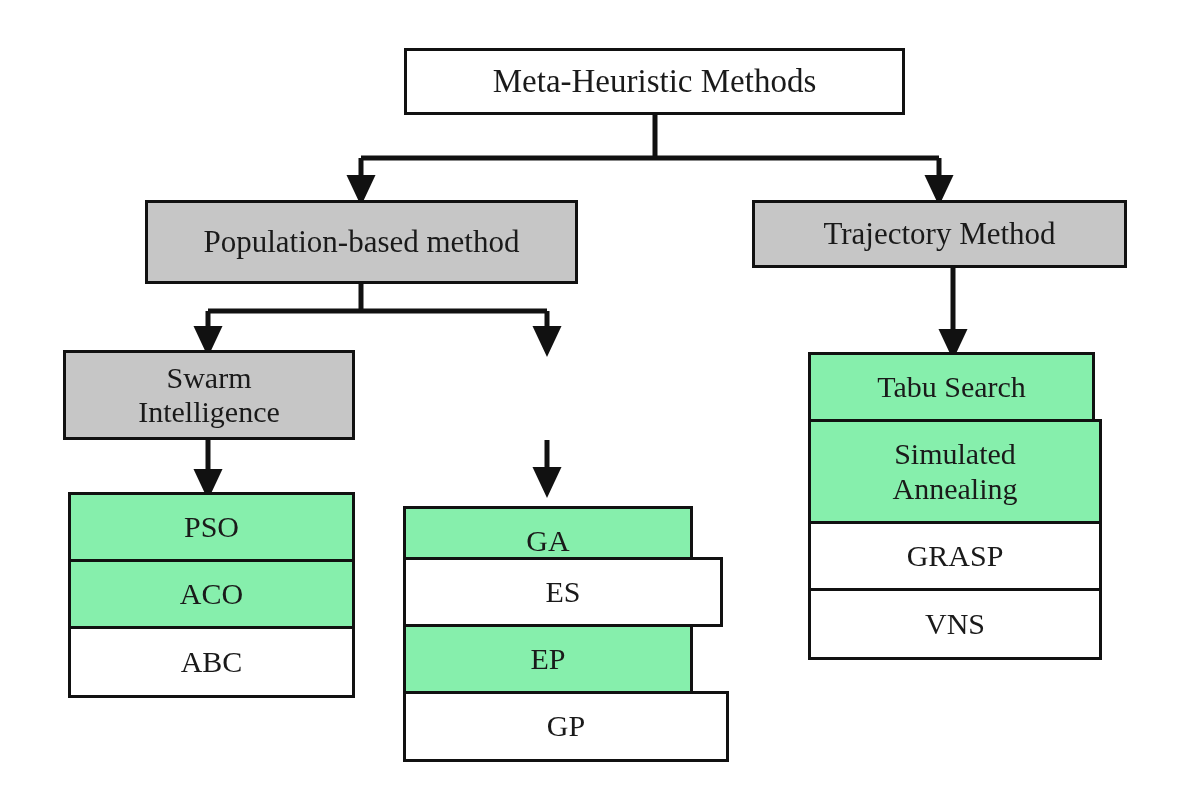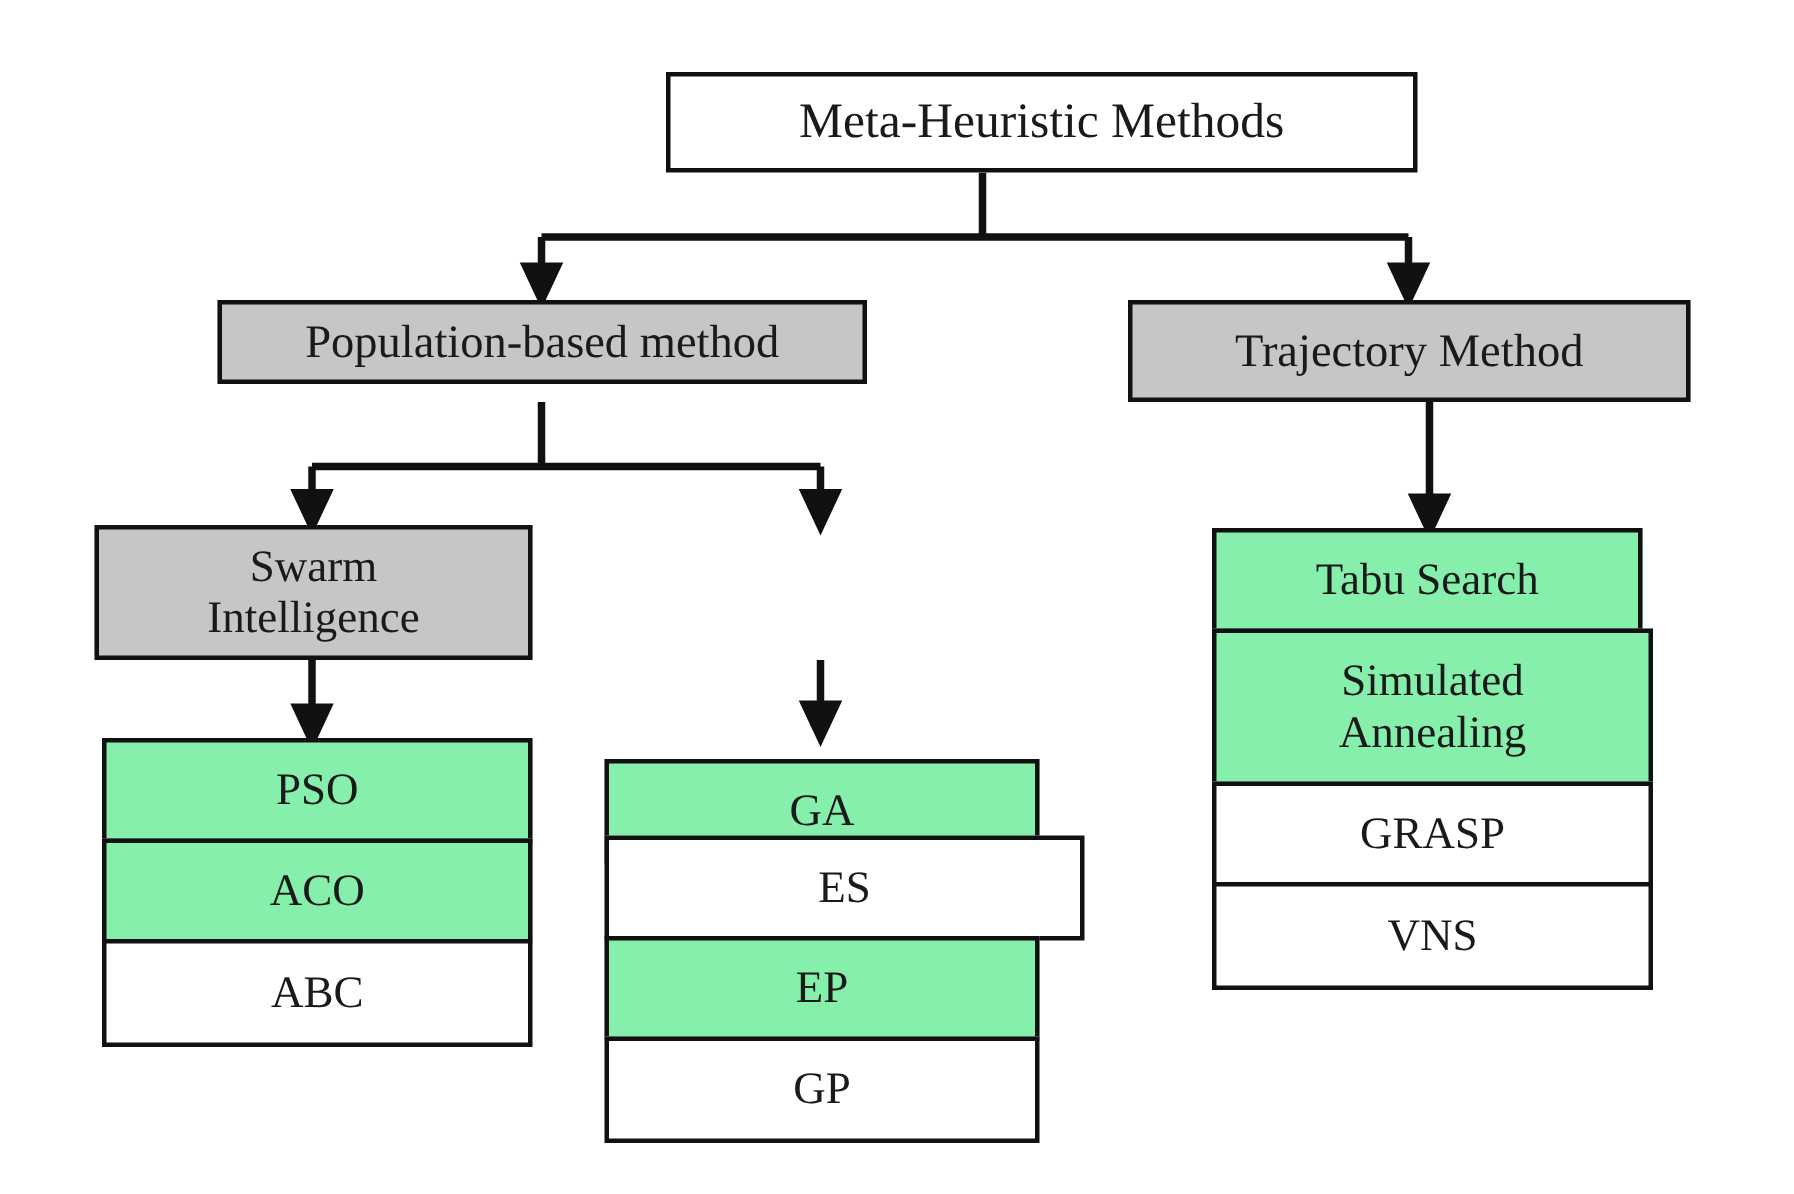--- a/index.html
+++ b/index.html
@@ -37,21 +37,21 @@
     white-space: pre-line;
     padding: 0 6px;
   }
 
   
   .fill-white  { background: #ffffff; }
   .fill-mid    { background: #c6c6c6; }
   .fill-light  { background: #86efac; }
 
   
-  .t-root  { font-size: 33px; margin-left: 40px; }
+  .t-root  { font-size: 33px; }
   .t-l2    { font-size: 31px; }
   .t-l3    { font-size: 30px; }
   .t-leaf  { font-size: 30px; }
 
   
   .stack { position: absolute; }
 
   
   #connectors {
     position: absolute;
@@ -97,21 +97,21 @@
 
     <g>
       <path d="M953,268 L953,344" stroke="#111111" stroke-width="5" fill="none" marker-end="url(#arrowhead)"></path>
     </g>
   </svg>
 
   <div class="box fill-white t-root" style="left:404px; top:48px; width:501px; height:67px;">
     <span class="box-label">Meta-Heuristic Methods</span>
   </div>
 
-  <div class="box fill-mid t-l2" style="left:145px; top:200px; width:433px; height:56px;">
+  <div class="box fill-mid t-l2" style="left:145px; top:200px; width:433px; height:84px;">
     <span class="box-label">Population-based method</span>
   </div>
 
   <div class="box fill-mid t-l3" style="left:63px; top:350px; width:292px; height:90px;">
     <span class="box-label">Swarm
 Intelligence</span>
   </div>
 
   <div class="box fill-mid t-l2" style="left:752px; top:200px; width:375px; height:68px;">
     <span class="box-label">Trajectory Method</span>
@@ -133,21 +133,21 @@
   <div class="stack" style="left:403px; top:490px; width:290px;">
     <div class="box fill-light t-leaf" style="left:0px; top:16px; width:290px; height:70px;">
       <span class="box-label">GA</span>
     </div>
     <div class="box fill-white t-leaf" style="left:0px; top:67px; width:320px; height:70px;">
       <span class="box-label">ES</span>
     </div>
     <div class="box fill-light t-leaf" style="left:0px; top:134px; width:290px; height:70px;">
       <span class="box-label">EP</span>
     </div>
-    <div class="box fill-white t-leaf" style="left:0px; top:201px; width:290px; height:71px;">
+    <div class="box fill-white t-leaf" style="left:0px; top:201px; width:326px; height:71px;">
       <span class="box-label">GP</span>
     </div>
   </div>
 
   <div class="stack" style="left:808px; top:352px; width:294px;">
     <div class="box fill-light t-leaf" style="left:0px; top:0px; width:287px; height:70px;">
       <span class="box-label">Tabu Search</span>
     </div>
     <div class="box fill-light t-leaf" style="left:0px; top:67px; width:294px; height:105px;">
       <span class="box-label">Simulated

